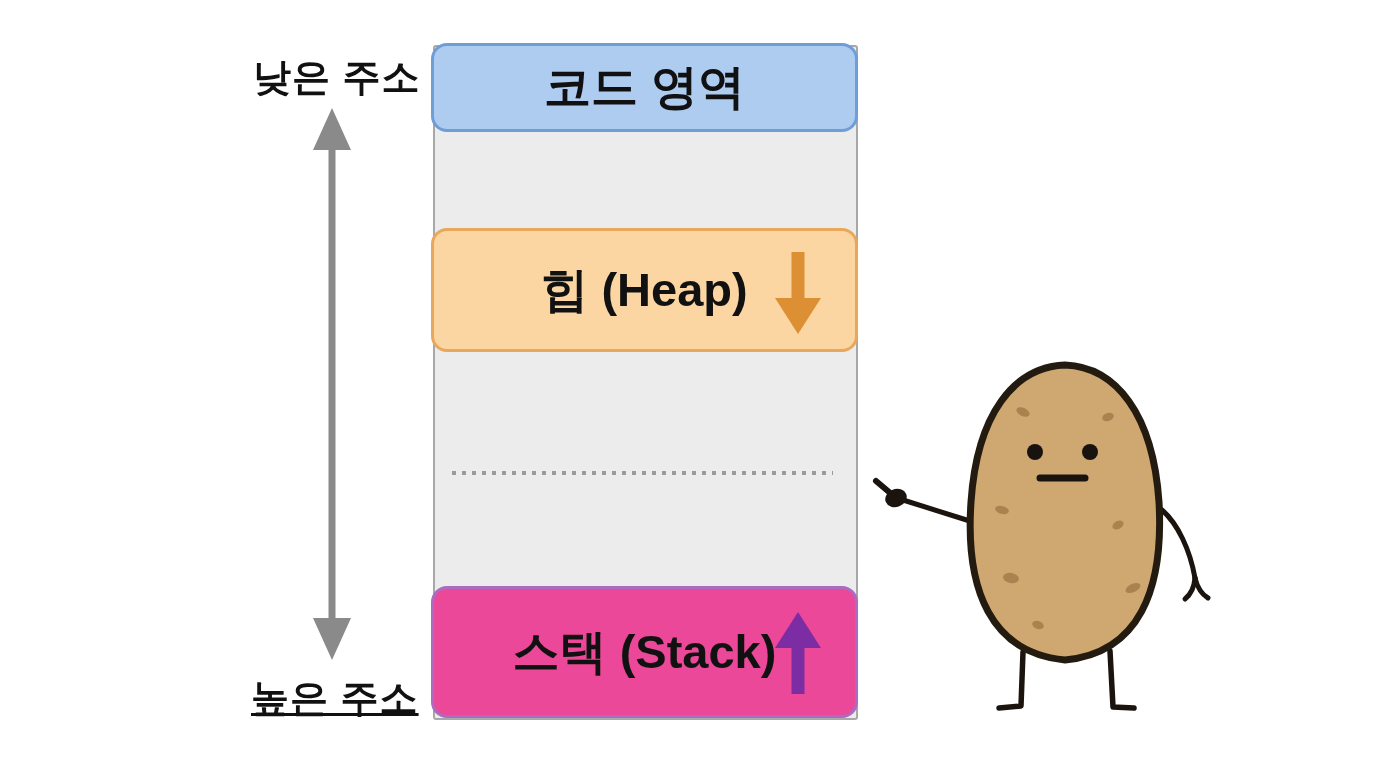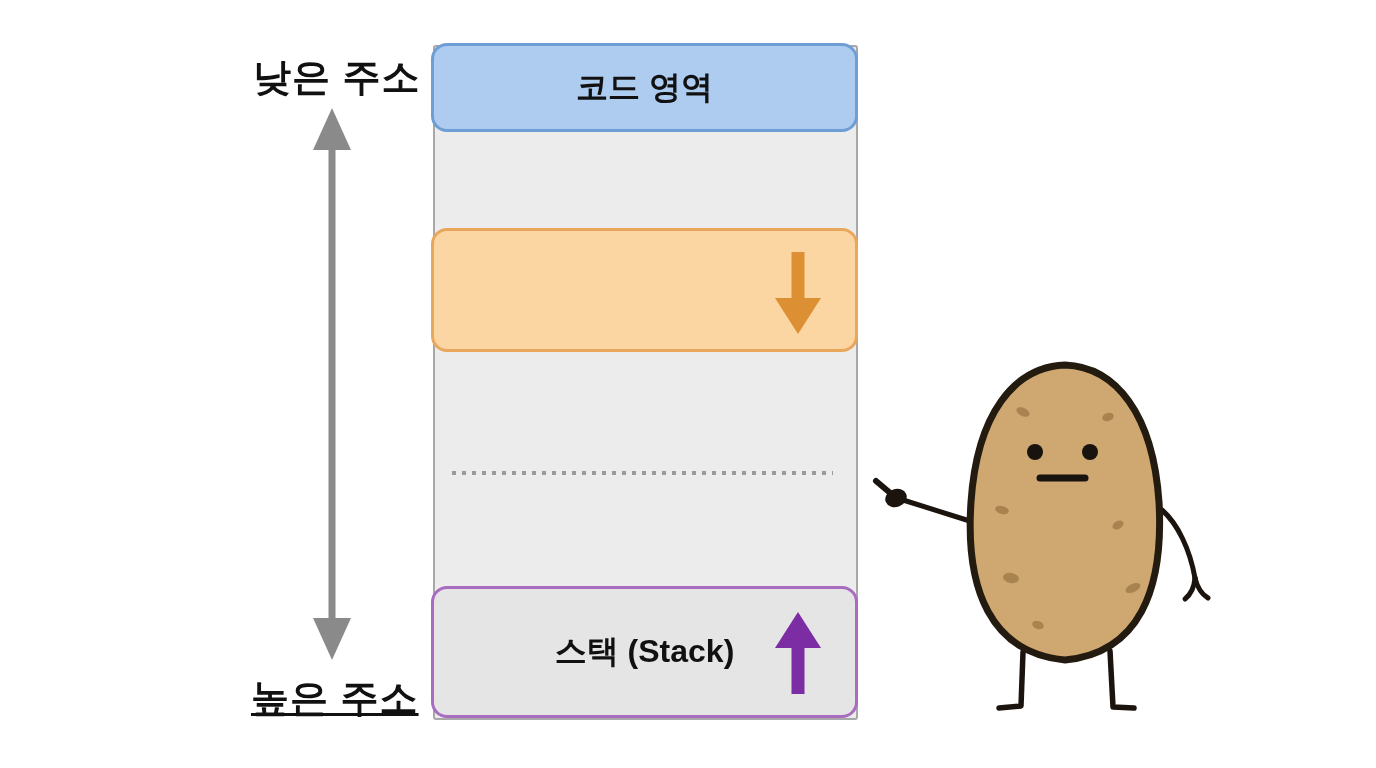--- a/index.html
+++ b/index.html
@@ -27,26 +27,26 @@
   }
   .free-dotted{
     position:absolute;left:452px;top:471px;width:381px;height:4px;
     background-image:repeating-linear-gradient(90deg,#9a9a9a 0 4px,transparent 4px 10px);
   }
 
   .mem-box{
     position:absolute;left:431px;width:421px;
     border-radius:16px;border:3px solid;
     display:flex;align-items:center;justify-content:center;
-    font-weight:700;font-size:32px;color:#111111;
+    font-weight:700;font-size:47px;color:#111111;
   }
   .box-code {top:43px; height:83px;background:#aecbf0;border-color:#6f9ed6;}
   .box-data {top:135px;height:84px;background:#b9d8a6;border-color:#7cb562;}
   .box-heap {top:228px;height:118px;background:#fbd6a2;border-color:#e9a75b;}
-  .box-stack{top:586px;height:126px;background:#e5e5e5;border-color:#aa6cc0;text-align:center;}
+  .box-stack{top:586px;height:126px;background:#ec4899;border-color:#aa6cc0;text-align:center;}
 
   .grow-arrow{position:absolute;right:34px;}
   .arrow-down{top:21px;}
   .arrow-up{top:23px;}
 
   .potato{position:absolute;left:860px;top:352px;}
 </style>
 </head>
 <body>
 
@@ -63,20 +63,21 @@
 
   <div class="mem-column"></div>
   <div class="free-dotted"></div>
 
   <div class="mem-box box-code">
     <span>코드 영역</span>
   </div>
 
 
   <div class="mem-box box-heap">
+    <span>힙 (Heap)</span>
     <svg class="grow-arrow arrow-down" width="46" height="82" viewBox="0 0 46 82">
       <rect x="16.5" y="0" width="13" height="50" fill="#dd8f33"></rect>
       <polygon points="0,46 46,46 23,82" fill="#dd8f33"></polygon>
     </svg>
   </div>
 
   <div class="mem-box box-stack">
     <span>스택 (Stack)</span>
     <svg class="grow-arrow arrow-up" width="46" height="82" viewBox="0 0 46 82">
       <polygon points="23,0 0,36 46,36" fill="#7d2da3"></polygon>

